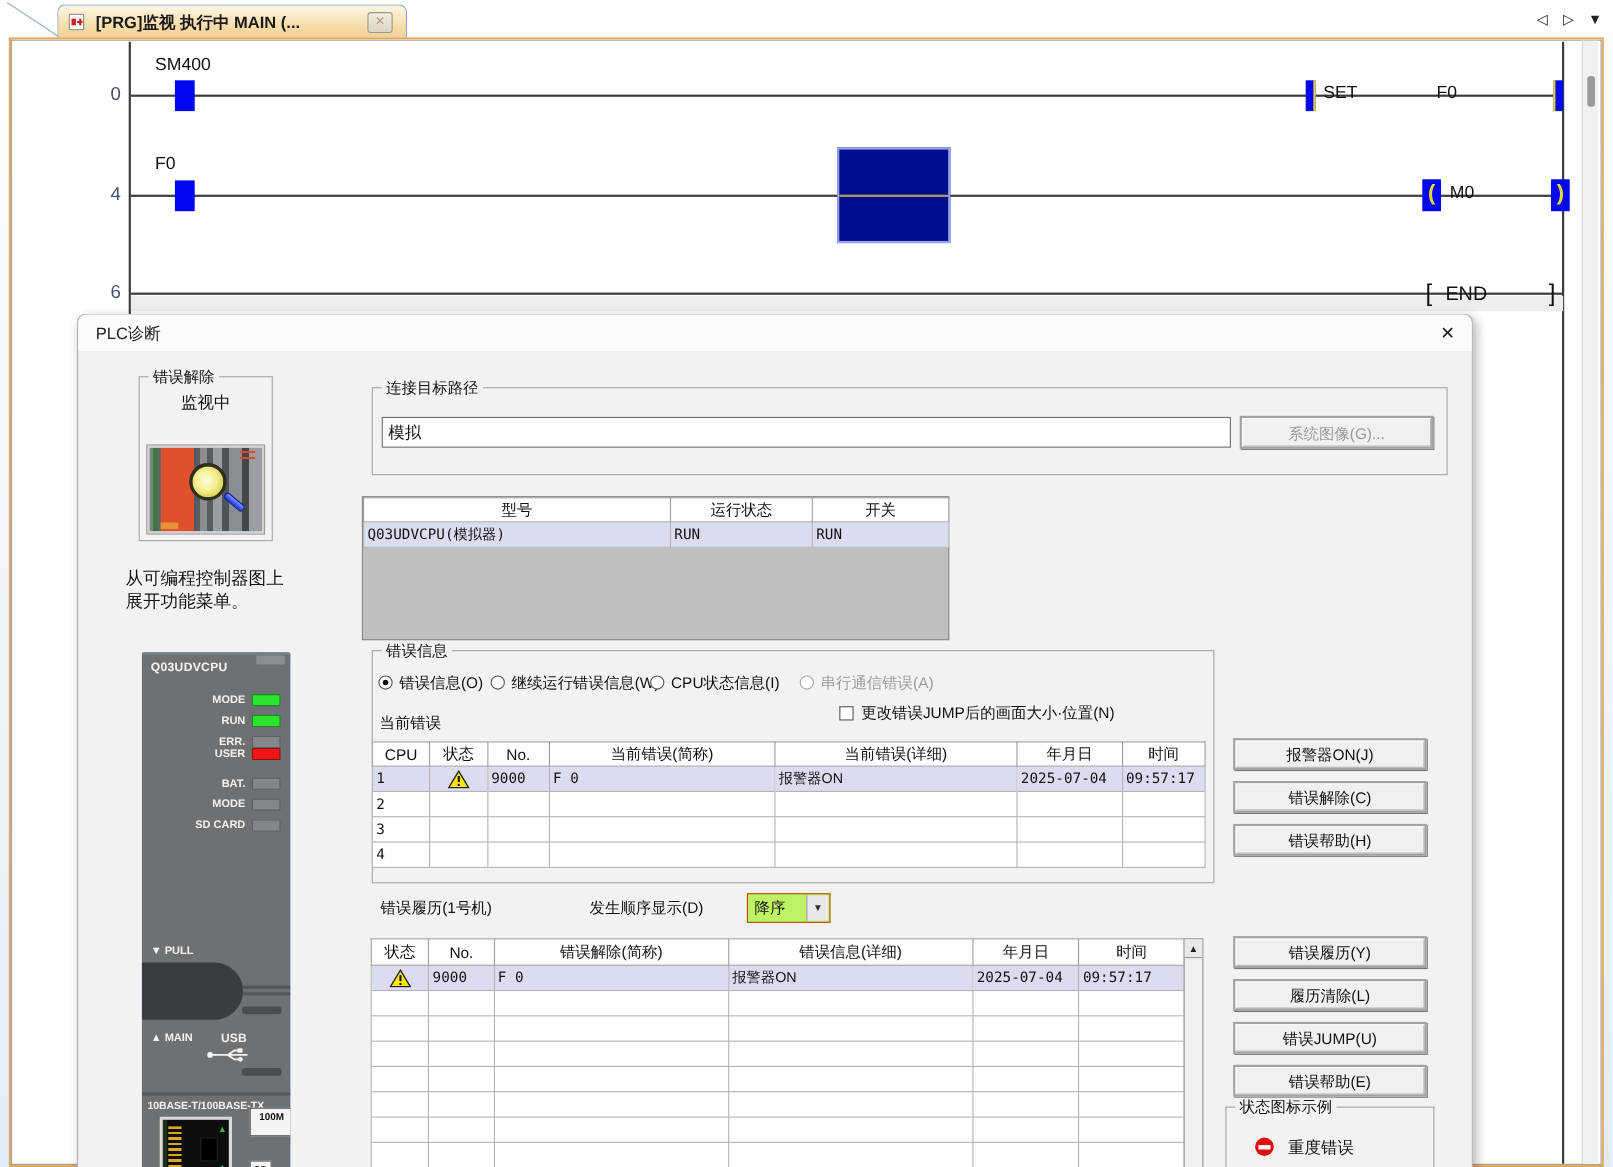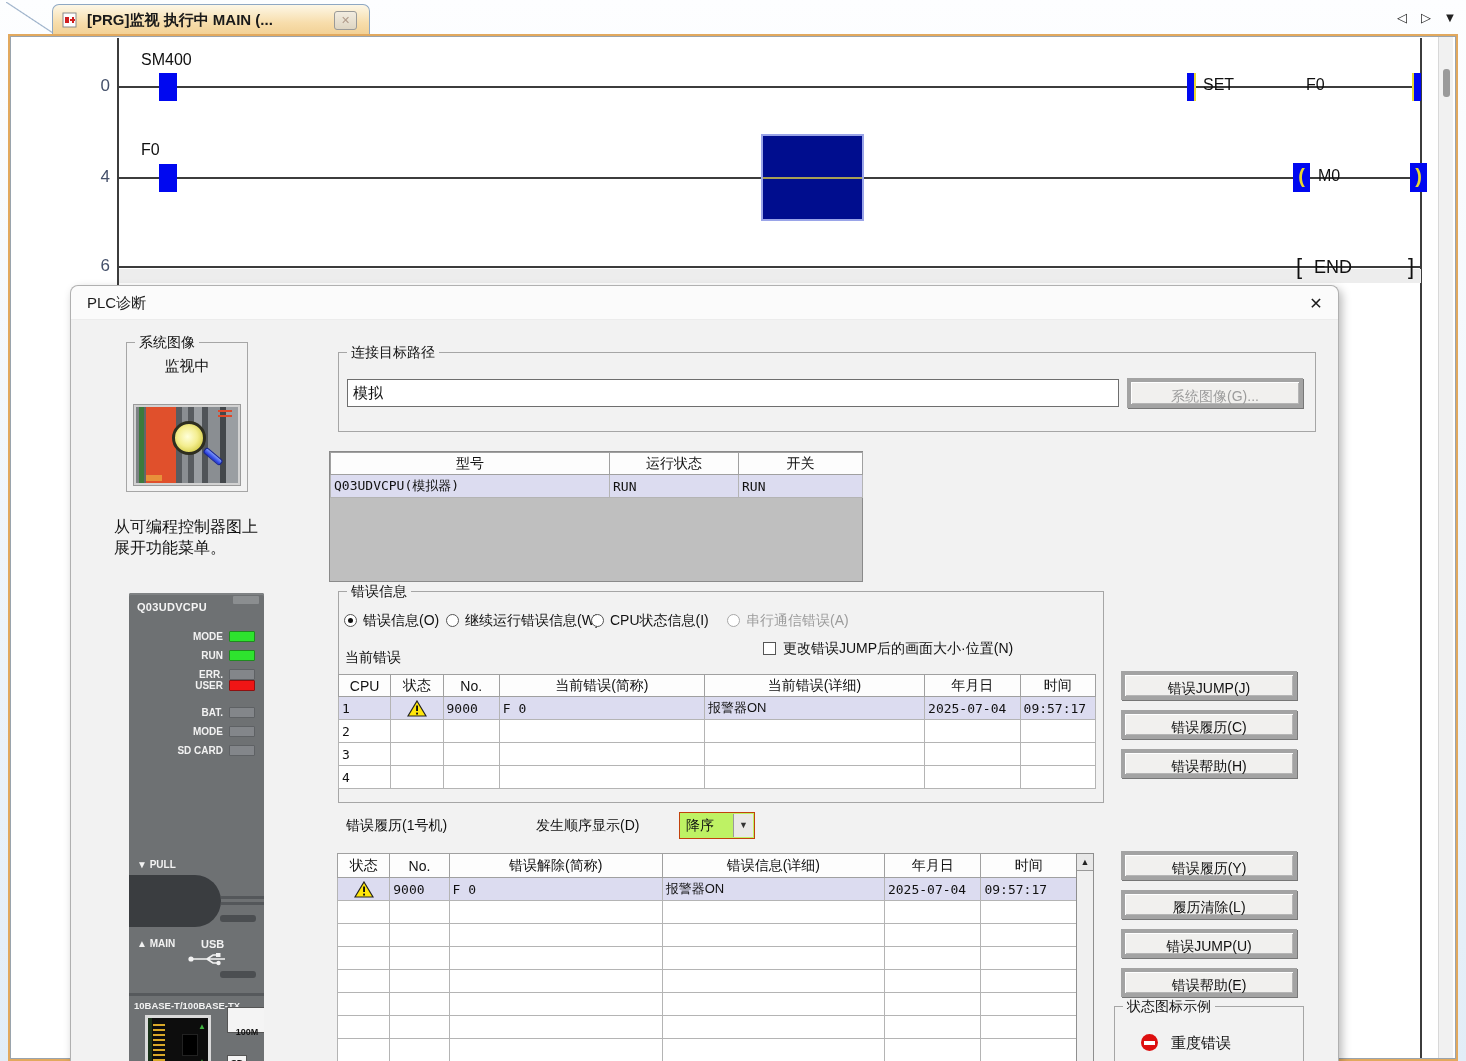--- a/index.html
+++ b/index.html
@@ -51,21 +51,21 @@
     background:#fbfbfb; border-radius:8px 8px 0 0; border-bottom:1px solid #ececec; }
   .dlg-title { position:absolute; left:16px; top:8px; font-size:15px; color:#1c1c1c; }
   .dlg-close { position:absolute; left:1232px; top:6px; width:26px; height:24px;
     font-size:16px; color:#1c1c1c; text-align:center; line-height:24px; }
 
   .group { position:absolute; border:1px solid #a6a6a6; }
   .glabel { position:absolute; top:-9px; left:8px; background:#f2f2f2; padding:0 4px;
     font-size:14px; color:#111; white-space:nowrap; }
 
   .btn { position:absolute; width:176px; height:29px; background:#f1f0ee;
-    border:4px solid #a3a3a3; box-shadow: inset 1px 1px 0 #ffffff, inset -1px -1px 0 #b5b5b5, 1px 1px 0 #777;
+    border:2px solid #a3a3a3; box-shadow: inset 1px 1px 0 #ffffff, inset -1px -1px 0 #b5b5b5, 1px 1px 0 #777;
     font-size:14px; color:#111; text-align:center; line-height:27px; }
   .btn.disabled { color:#9c9c9c; }
 
   .tbl { border-collapse:collapse; table-layout:fixed; background:#fff; }
   .tbl th { background:#fdfdfd; font-size:14px; font-weight:normal; color:#111;
     border:1px solid #a0a0a0; padding:0; height:22px; }
   .tbl td { border:1px solid #b4b4b4; font-size:13px; color:#111; height:23px;
     padding:0 3px; white-space:nowrap; overflow:hidden; }
   .tbl { border:1px solid #707070; }
   .mono { font-family:"DejaVu Sans Mono","Liberation Mono",monospace; font-size:12.5px; }
@@ -109,21 +109,21 @@
   .ethlbl { position:absolute; left:5px; top:407px; color:#f2f2f2; font-size:9.5px; font-weight:bold; white-space:nowrap; }
   .jack { position:absolute; left:16px; top:422px; width:66px; height:58px;
     background:#0d0d0d; border:3px solid #dadada;
     box-shadow: inset 16px 0 0 -12px #173017; }
   .jack-pins { position:absolute; left:5px; top:6px; width:12px; height:40px;
     background:repeating-linear-gradient(#d8a828 0 2px, transparent 2px 5px); }
   .jack-tab { position:absolute; right:10px; top:16px; width:16px; height:22px; background:#000; border:1px solid #222; }
   .jack-arrow { position:absolute; right:2px; color:#41b341; font-size:8px; }
   .badge { position:absolute; left:98px; background:#f4f4f4; border:1px solid #555; color:#111;
     font-size:9px; font-weight:bold; text-align:center; }
-  .badge.speed { top:414px; width:40px; height:26px; line-height:12px; word-break:break-all; padding-top:18px; }
+  .badge.speed { top:414px; width:40px; height:26px; line-height:12px; word-break:break-all; padding-top:1px; }
   .badge.sd { top:462px; width:20px; height:16px; line-height:14px; }
 
   
   .monimg { position:absolute; left:7px; top:62px; width:106px; height:80px;
     border:2px solid #d2d2d2; outline:1px solid #9a9a9a; background:
       linear-gradient(#62666a,#62666a); overflow:hidden; }
   .monimg-bg { position:absolute; inset:0; background:
       linear-gradient(90deg, #7d8184 0 3px, #3c7a3c 3px 8px, #62666a 8px 10px,
         #e0502c 10px 40px, #585c60 40px 46px, #8a8e92 46px 52px, #585c60 52px 58px,
         #9a9ea2 58px 66px, #505458 66px 72px, #8a8e92 72px 84px, #43474b 84px 90px, #9a9ea2 90px 106px); }
@@ -199,21 +199,21 @@
     <div class="vthumb"></div>
   </div>
 
   <div class="dialog">
     <div class="dlg-titlebar">
       <span class="dlg-title">PLC诊断</span>
       <span class="dlg-close">✕</span>
     </div>
 
     <div class="group" style="left:55px; top:56px; width:122px; height:150px;">
-      <span class="glabel">系统图像</span>
+      <span class="glabel">错误解除</span>
       <div style="position:absolute; left:0; top:14px; width:100%; text-align:center; font-size:15px; color:#111;">监视中</div>
       <div class="monimg">
         <div class="monimg-bg"></div>
         <div class="mon-red-dots"></div>
         <div class="mon-tag"></div>
         <div class="lens"></div>
         <div class="lens-handle"></div>
       </div>
     </div>
 
@@ -381,22 +381,22 @@
               <td></td>
               <td></td>
               <td></td>
               <td></td>
               <td></td>
             </tr>
       </tbody>
         </table>
     </div>
 
-    <div class="btn" style="left:1050px; top:385px;">错误JUMP(J)</div>
-    <div class="btn" style="left:1050px; top:424px;">错误履历(C)</div>
+    <div class="btn" style="left:1050px; top:385px;">报警器ON(J)</div>
+    <div class="btn" style="left:1050px; top:424px;">错误解除(C)</div>
     <div class="btn" style="left:1050px; top:463px;">错误帮助(H)</div>
 
     <span class="lbl14" style="left:275px; top:531px;">错误履历(1号机)</span>
     <span class="lbl14" style="left:465px; top:531px;">发生顺序显示(D)</span>
     <div class="combo" style="left:608px; top:526px;">
       <span class="combo-val">降序</span>
       <span class="combo-btn">▼</span>
     </div>
 
     <table class="tbl" style="position:absolute; left:266px; top:567px; width:740px;">

